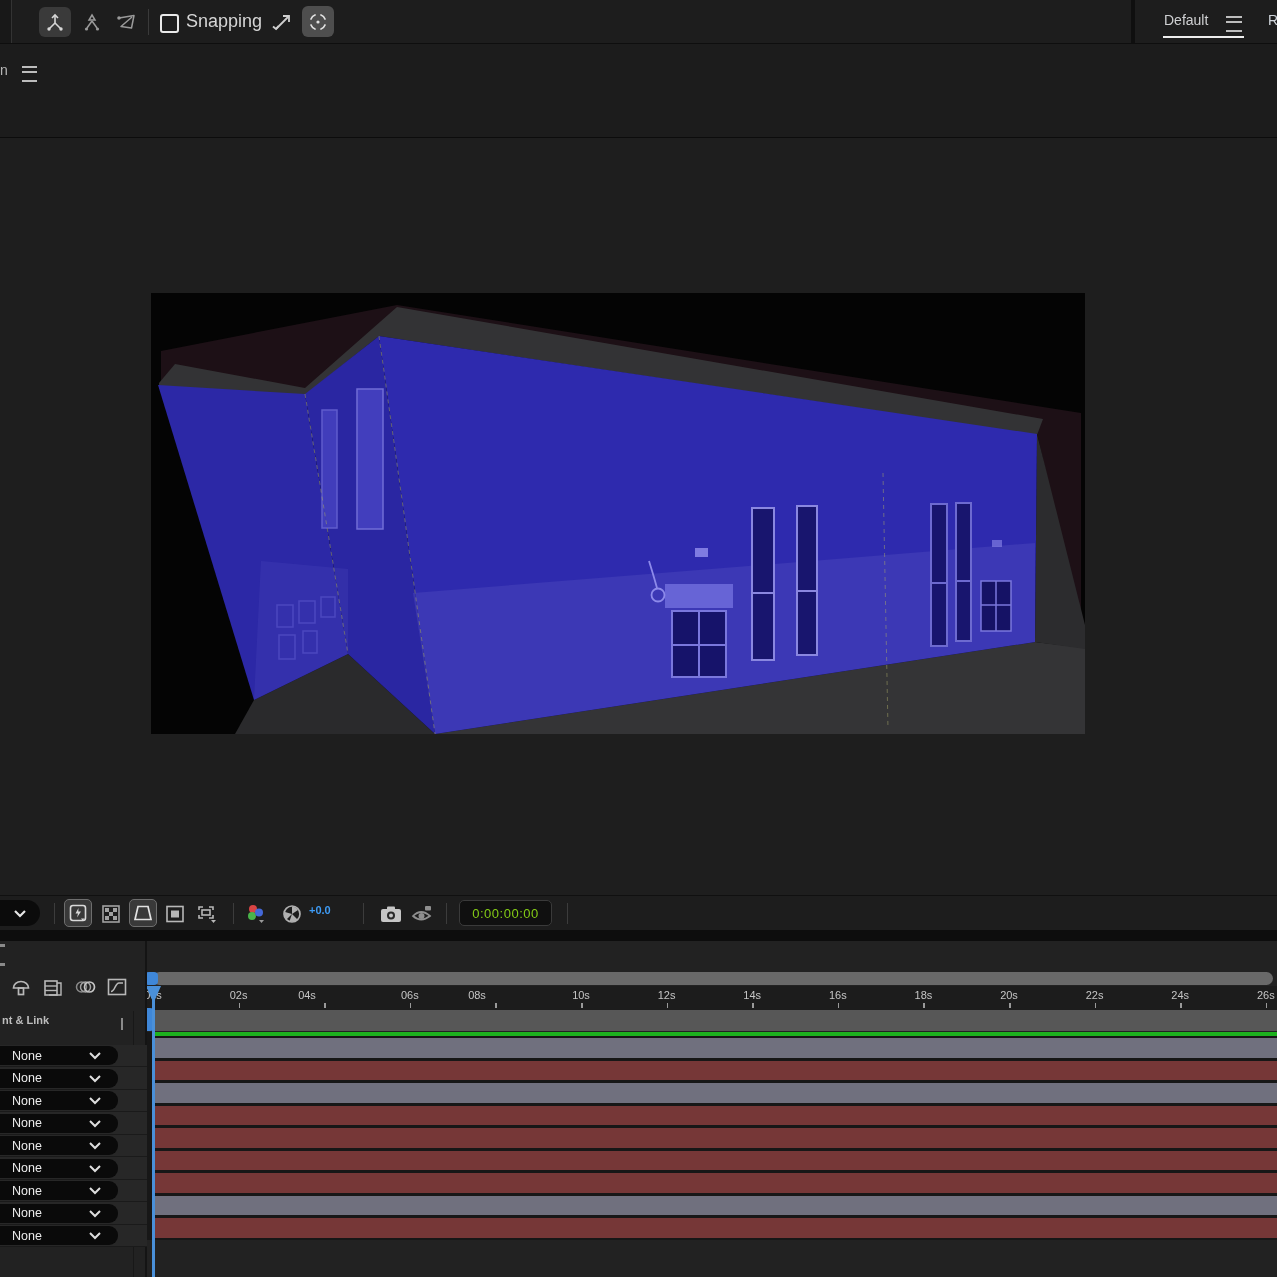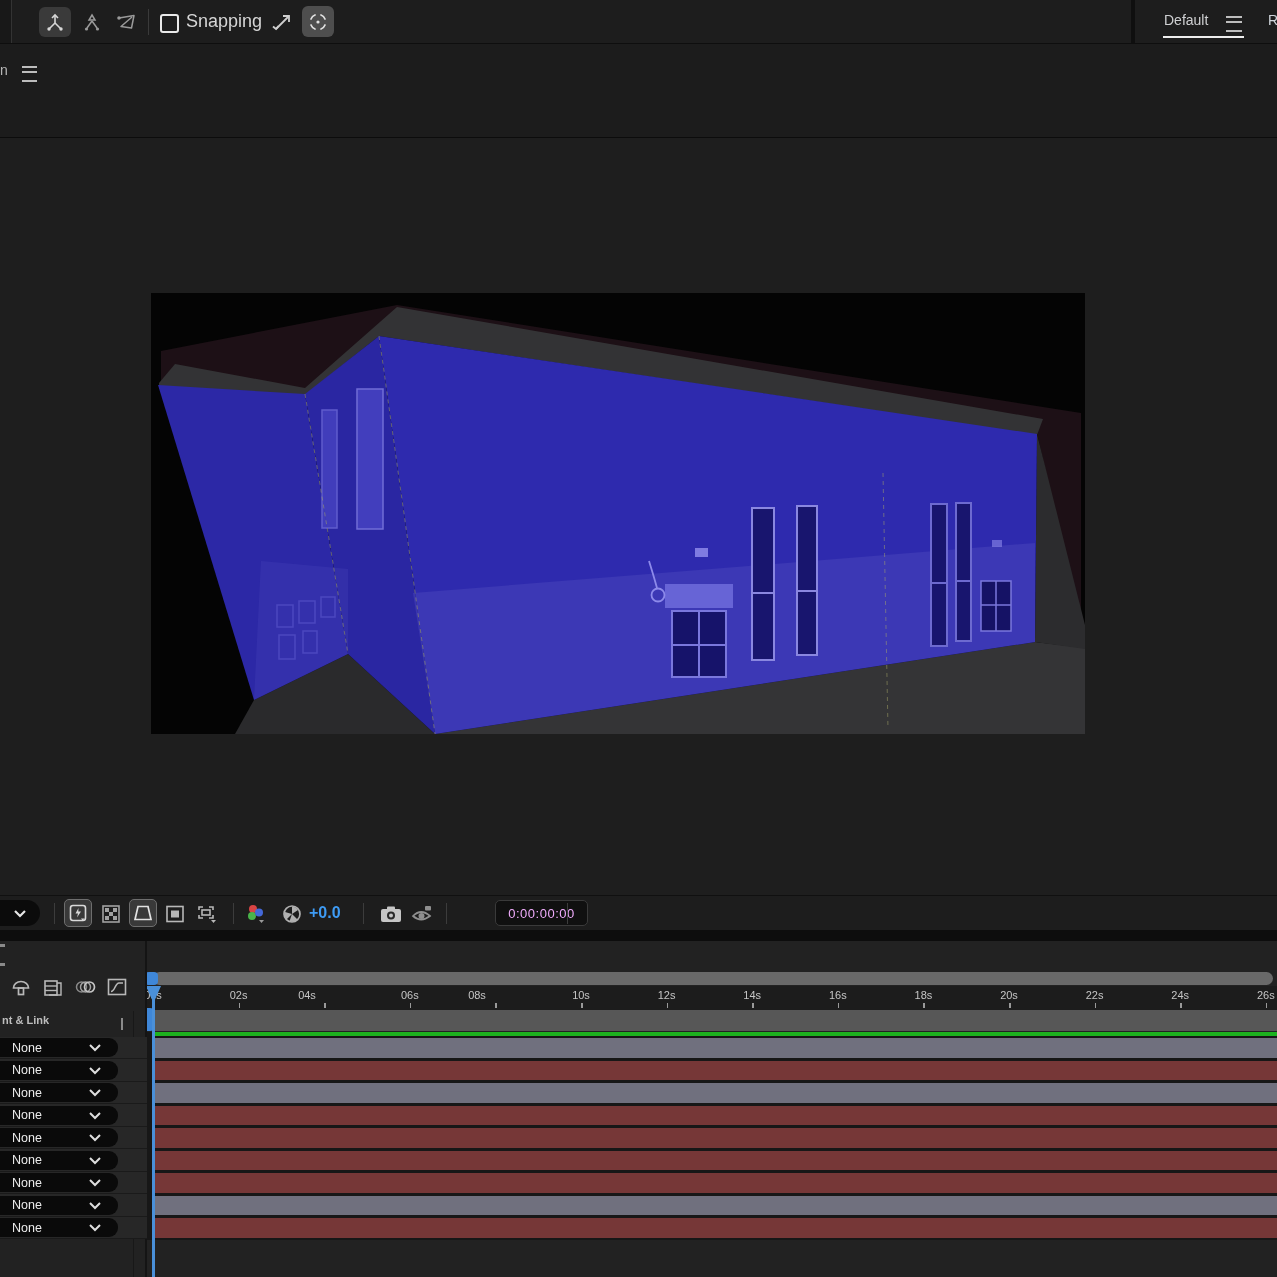--- a/index.html
+++ b/index.html
@@ -32,34 +32,34 @@
   
   .viewer{left:0;top:138px;width:1277px;height:757px;background:#1e1e1e;}
   .comp{left:151px;top:155px;width:934px;height:441px;background:#030303;}
 
   
   .vtoolbar{left:0;top:895px;width:1277px;height:35px;background:#1d1d1d;border-top:1px solid #101010;}
   .magpill{left:0;top:4px;width:40px;height:26px;background:#0b0b0b;border-radius:0 13px 13px 0;display:flex;align-items:center;justify-content:center;}
   .vt-sep{top:7px;width:1px;height:21px;background:#3c3c3c;}
   .vbtn{top:3px;width:28px;height:28px;background:#393939;border:1px solid #6e6e6e;border-radius:5px;display:flex;align-items:center;justify-content:center;box-sizing:border-box;}
   .vicon{top:6px;width:24px;height:24px;display:flex;align-items:center;justify-content:center;}
-  .expo{left:309px;top:8px;font-size:16px;font-weight:bold;color:#3e9bf4;}
+  .expo{left:309px;top:8px;font-size:11px;font-weight:bold;color:#3e9bf4;}
   .tcbox{left:459px;top:4px;width:91px;height:24px;background:#101010;border:1px solid #3a3a3a;border-radius:5px;
-         display:flex;align-items:center;justify-content:center;font-size:13px;color:#f0abfc;letter-spacing:.5px;margin-left:36px;}
+         display:flex;align-items:center;justify-content:center;font-size:13px;color:#84cc16;letter-spacing:.5px;}
   .vgap{left:0;top:930px;width:1277px;height:11px;background:#0d0d0d;}
 
   
   .timeline{left:0;top:941px;width:1277px;height:336px;background:#222;}
   .tl-left{left:0;top:0;width:147px;height:336px;border-right:2px solid #141414;box-sizing:border-box;}
   .tl-frag{left:0;top:3px;width:5px;height:16px;border-top:3px solid #8a8a8a;border-bottom:3px solid #8a8a8a;}
   .tl-icons{top:34px;width:22px;height:24px;display:flex;align-items:center;justify-content:center;}
   .pl-header{left:2px;top:73px;font-size:11px;font-weight:bold;color:#bdbdbd;}
   .pl-div{left:121px;top:77px;width:2px;height:12px;background:#8a8a8a;}
   .inner-div{left:133px;top:70px;width:1px;height:266px;background:#181818;}
-  .layer-row{left:0;width:147px;height:22.5px;background:#272727;border-bottom:1px solid #1a1a1a;box-sizing:border-box;position:absolute;}
+  .layer-row{left:0;width:147px;height:22.5px;background:#272727;border-bottom:1px solid #1a1a1a;box-sizing:border-box;position:absolute;margin-top:8px;}
   .none-pill{position:absolute;left:-8px;top:1.5px;width:126px;height:19px;background:#0a0a0a;border-radius:9px;
              display:flex;align-items:center;}
   .none-label{margin-left:20px;font-size:12.5px;color:#ececec;}
   .pill-chev{position:absolute;right:16px;top:5px;width:14px;height:9px;stroke:#dedede;stroke-width:2;fill:none;}
 
   .track{left:147px;top:0;width:1130px;height:336px;overflow:hidden;}
   .rows-bg{left:0;top:91px;width:1130px;height:208px;background:#171717;position:absolute;}
   .navigator{left:6px;top:31px;right:4px;height:13px;background:#696969;border-radius:7px;position:absolute;}
   .nav-cap{left:-2px;top:31px;width:13px;height:13px;background:#3f87d8;border-radius:4px;position:absolute;}
   .ruler{left:0;top:45px;width:1130px;height:24px;background:#1c1c1c;position:absolute;}

